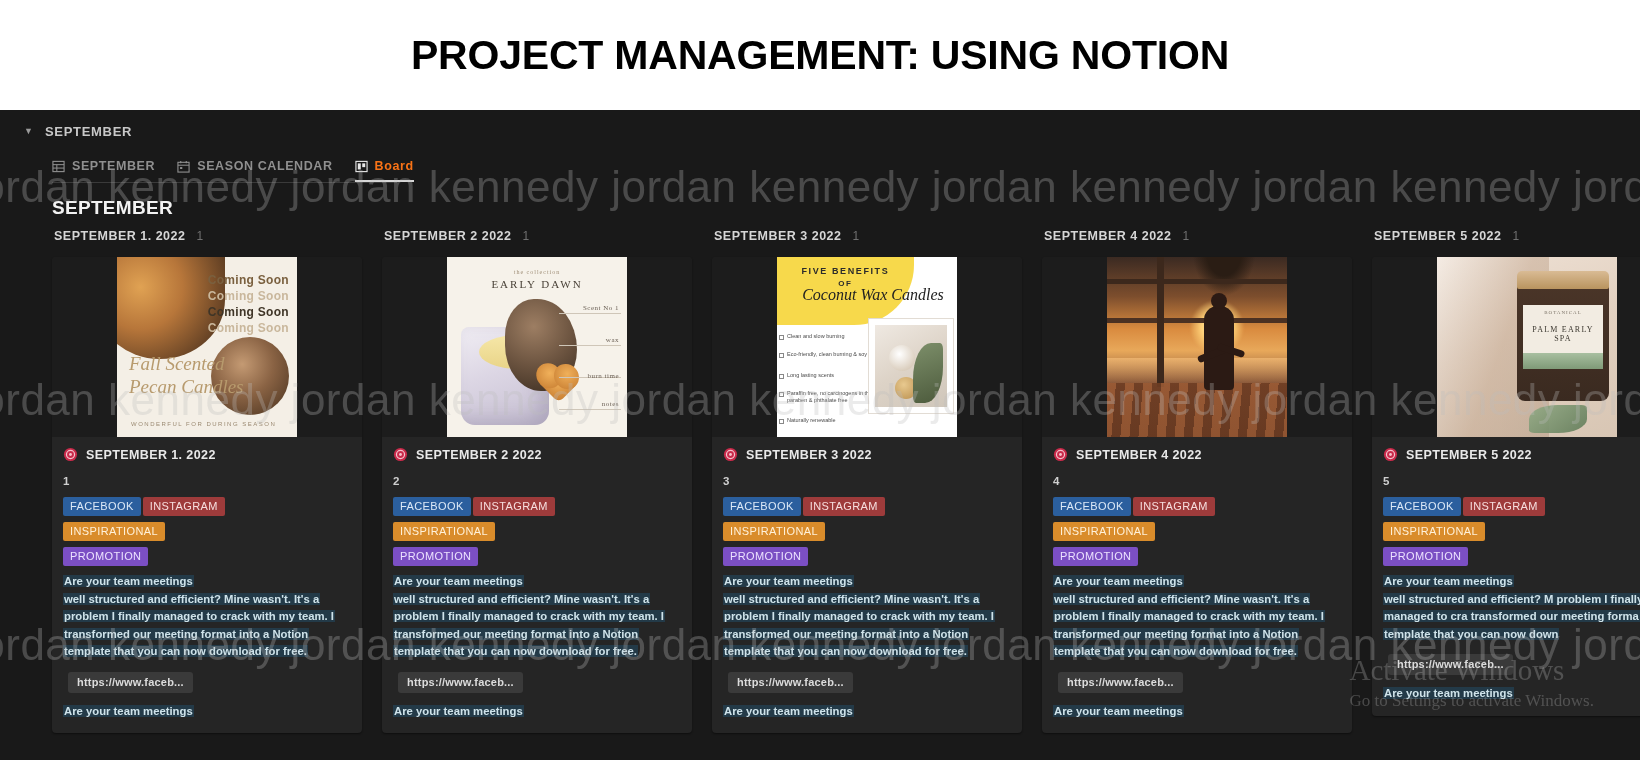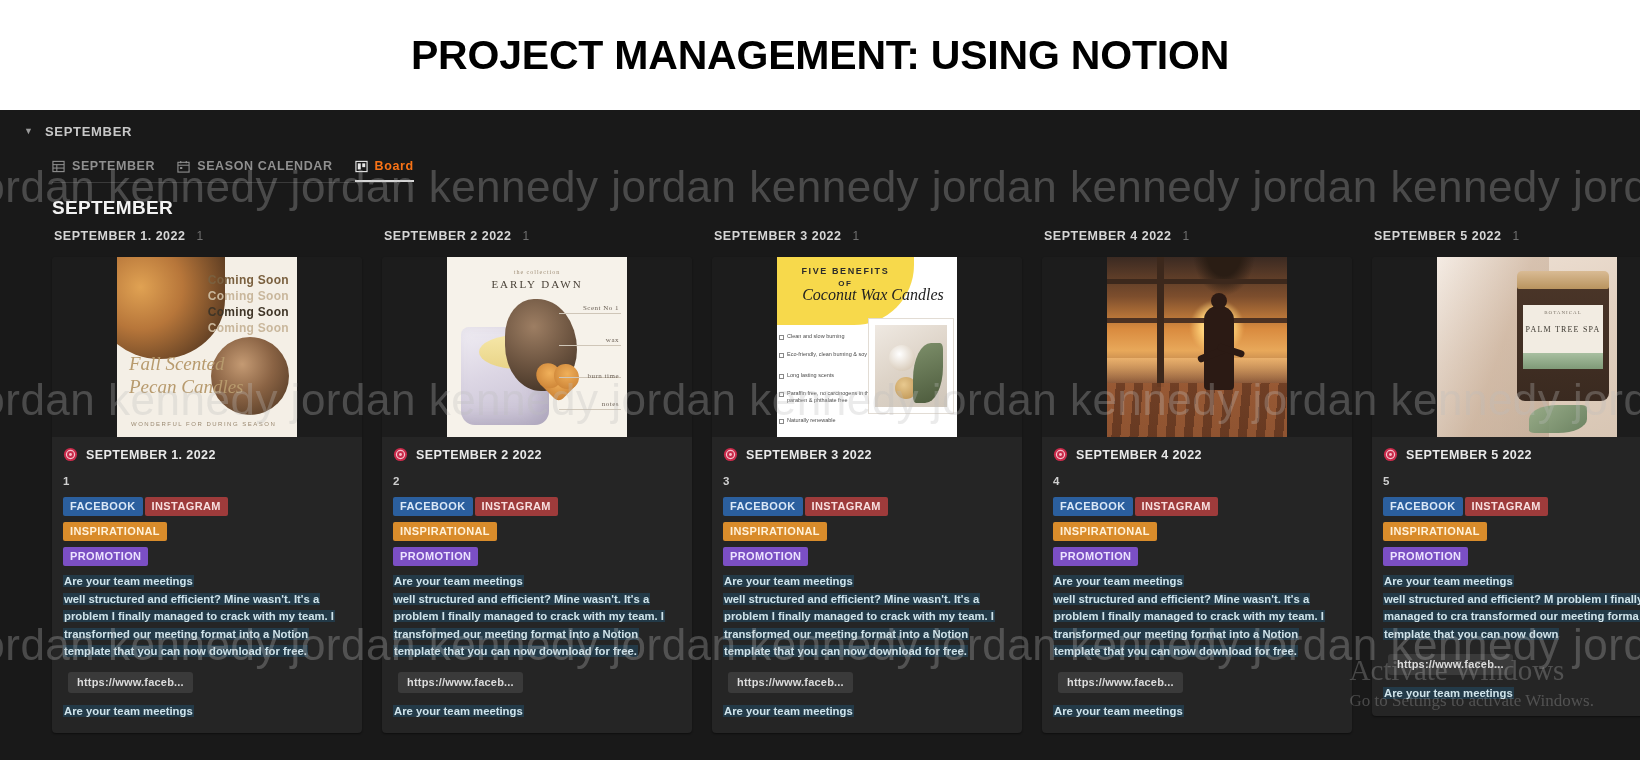--- a/index.html
+++ b/index.html
@@ -211,21 +211,21 @@
     font-size: 12.5px; font-weight: bold; color: #e9e9e9;
     letter-spacing: 0.4px; white-space: nowrap;
   }
   .card-num {
     font-size: 11.5px; color: #cfcfcf; font-weight: bold;
     margin-bottom: 10px;
   }
 
   .tag-row { display: flex; gap: 2px; margin-bottom: 6px; }
   .tag {
-    font-size: 11px; font-weight: bold; letter-spacing: 0.4px;
+    font-size: 11px; font-weight: normal; letter-spacing: 0.4px;
     padding: 3px 7px 4px 7px; border-radius: 2px; white-space: nowrap;
   }
 
   .card-text {
     margin-top: 7px;
     font-size: 11.3px;
     line-height: 1.55;
     color: #cfe3ea;
     font-weight: bold;
   }
@@ -736,21 +736,21 @@
 
       <div class="card">
         <div class="card-cover">
           <div class="cover-inner">
             <div class="art c5">
               <div class="drape"></div>
               <div class="jar5"></div>
               <div class="lid"></div>
               <div class="label5">
                 <div class="lt">BOTANICAL</div>
-                <div class="lm">PALM TREE SPA</div>
+                <div class="lm">PALM EARLY SPA</div>
               </div>
               <div class="greenband"></div>
               <div class="sprig"></div>
             </div>
           </div>
         </div>
         <div class="card-body">
           <div class="card-title-row">
             <svg class="target-icon" viewBox="0 0 16 16">
               <circle cx="8" cy="8" r="7" fill="#c92a4a"></circle>

